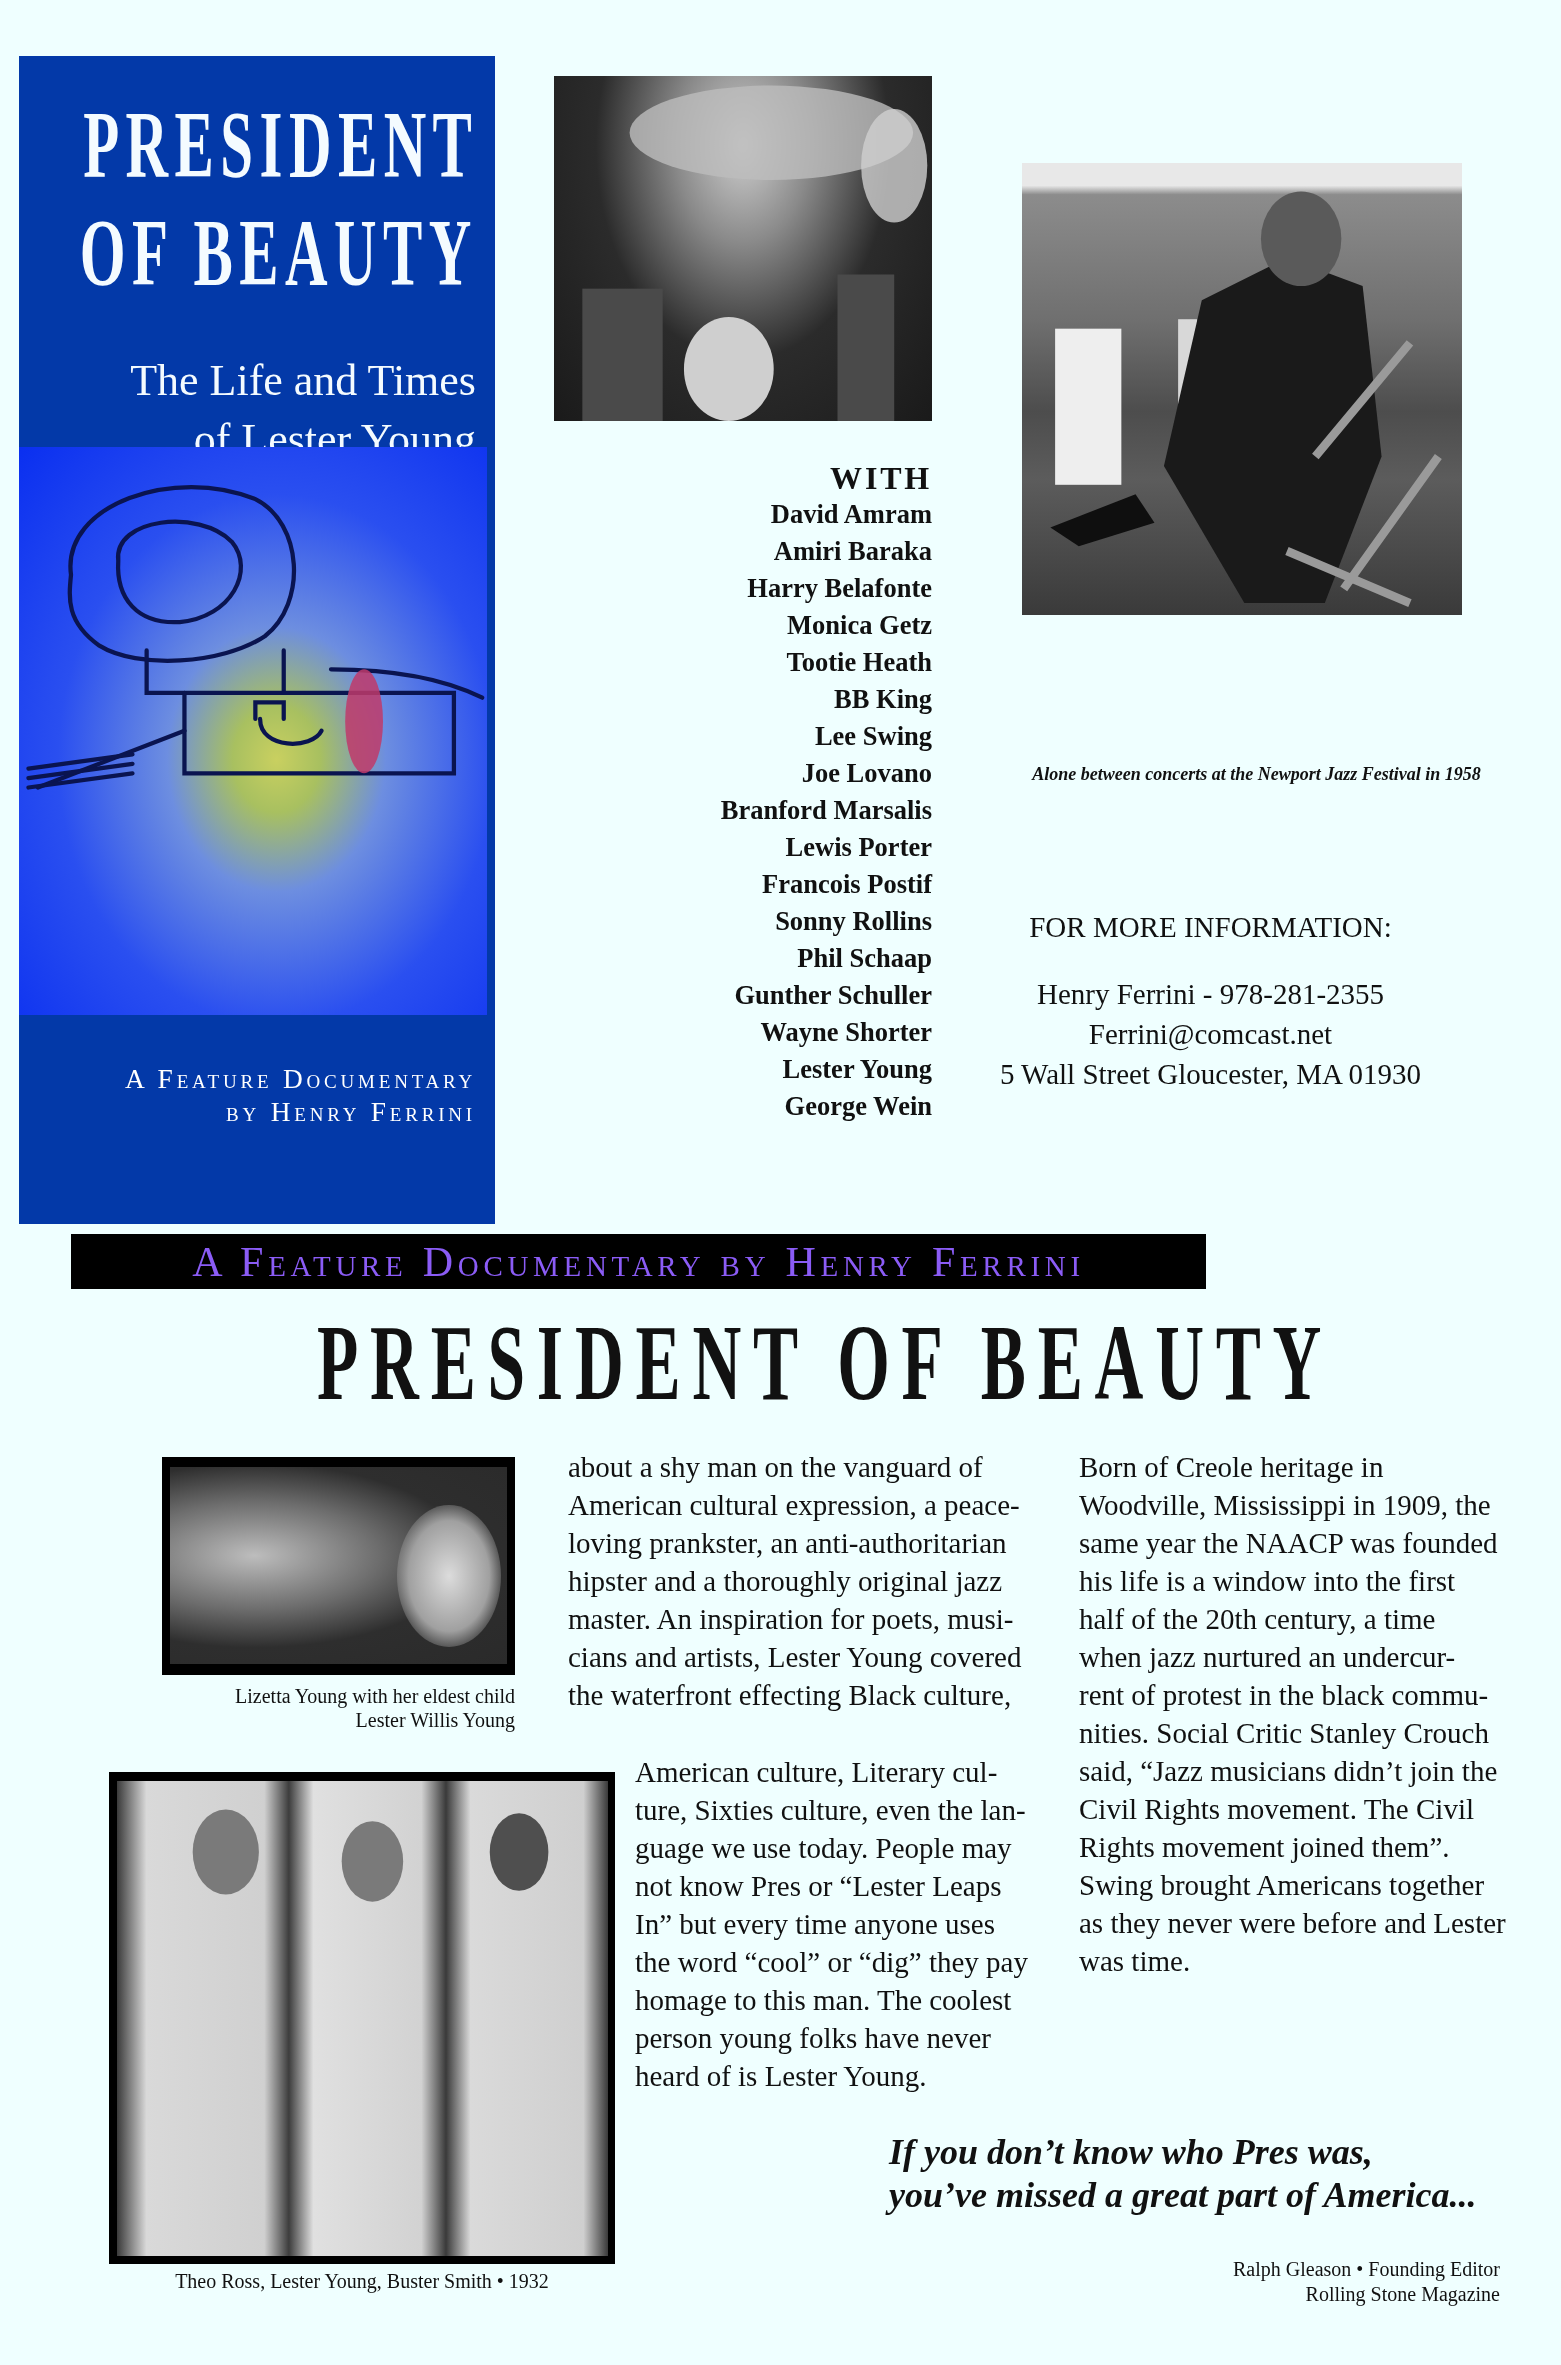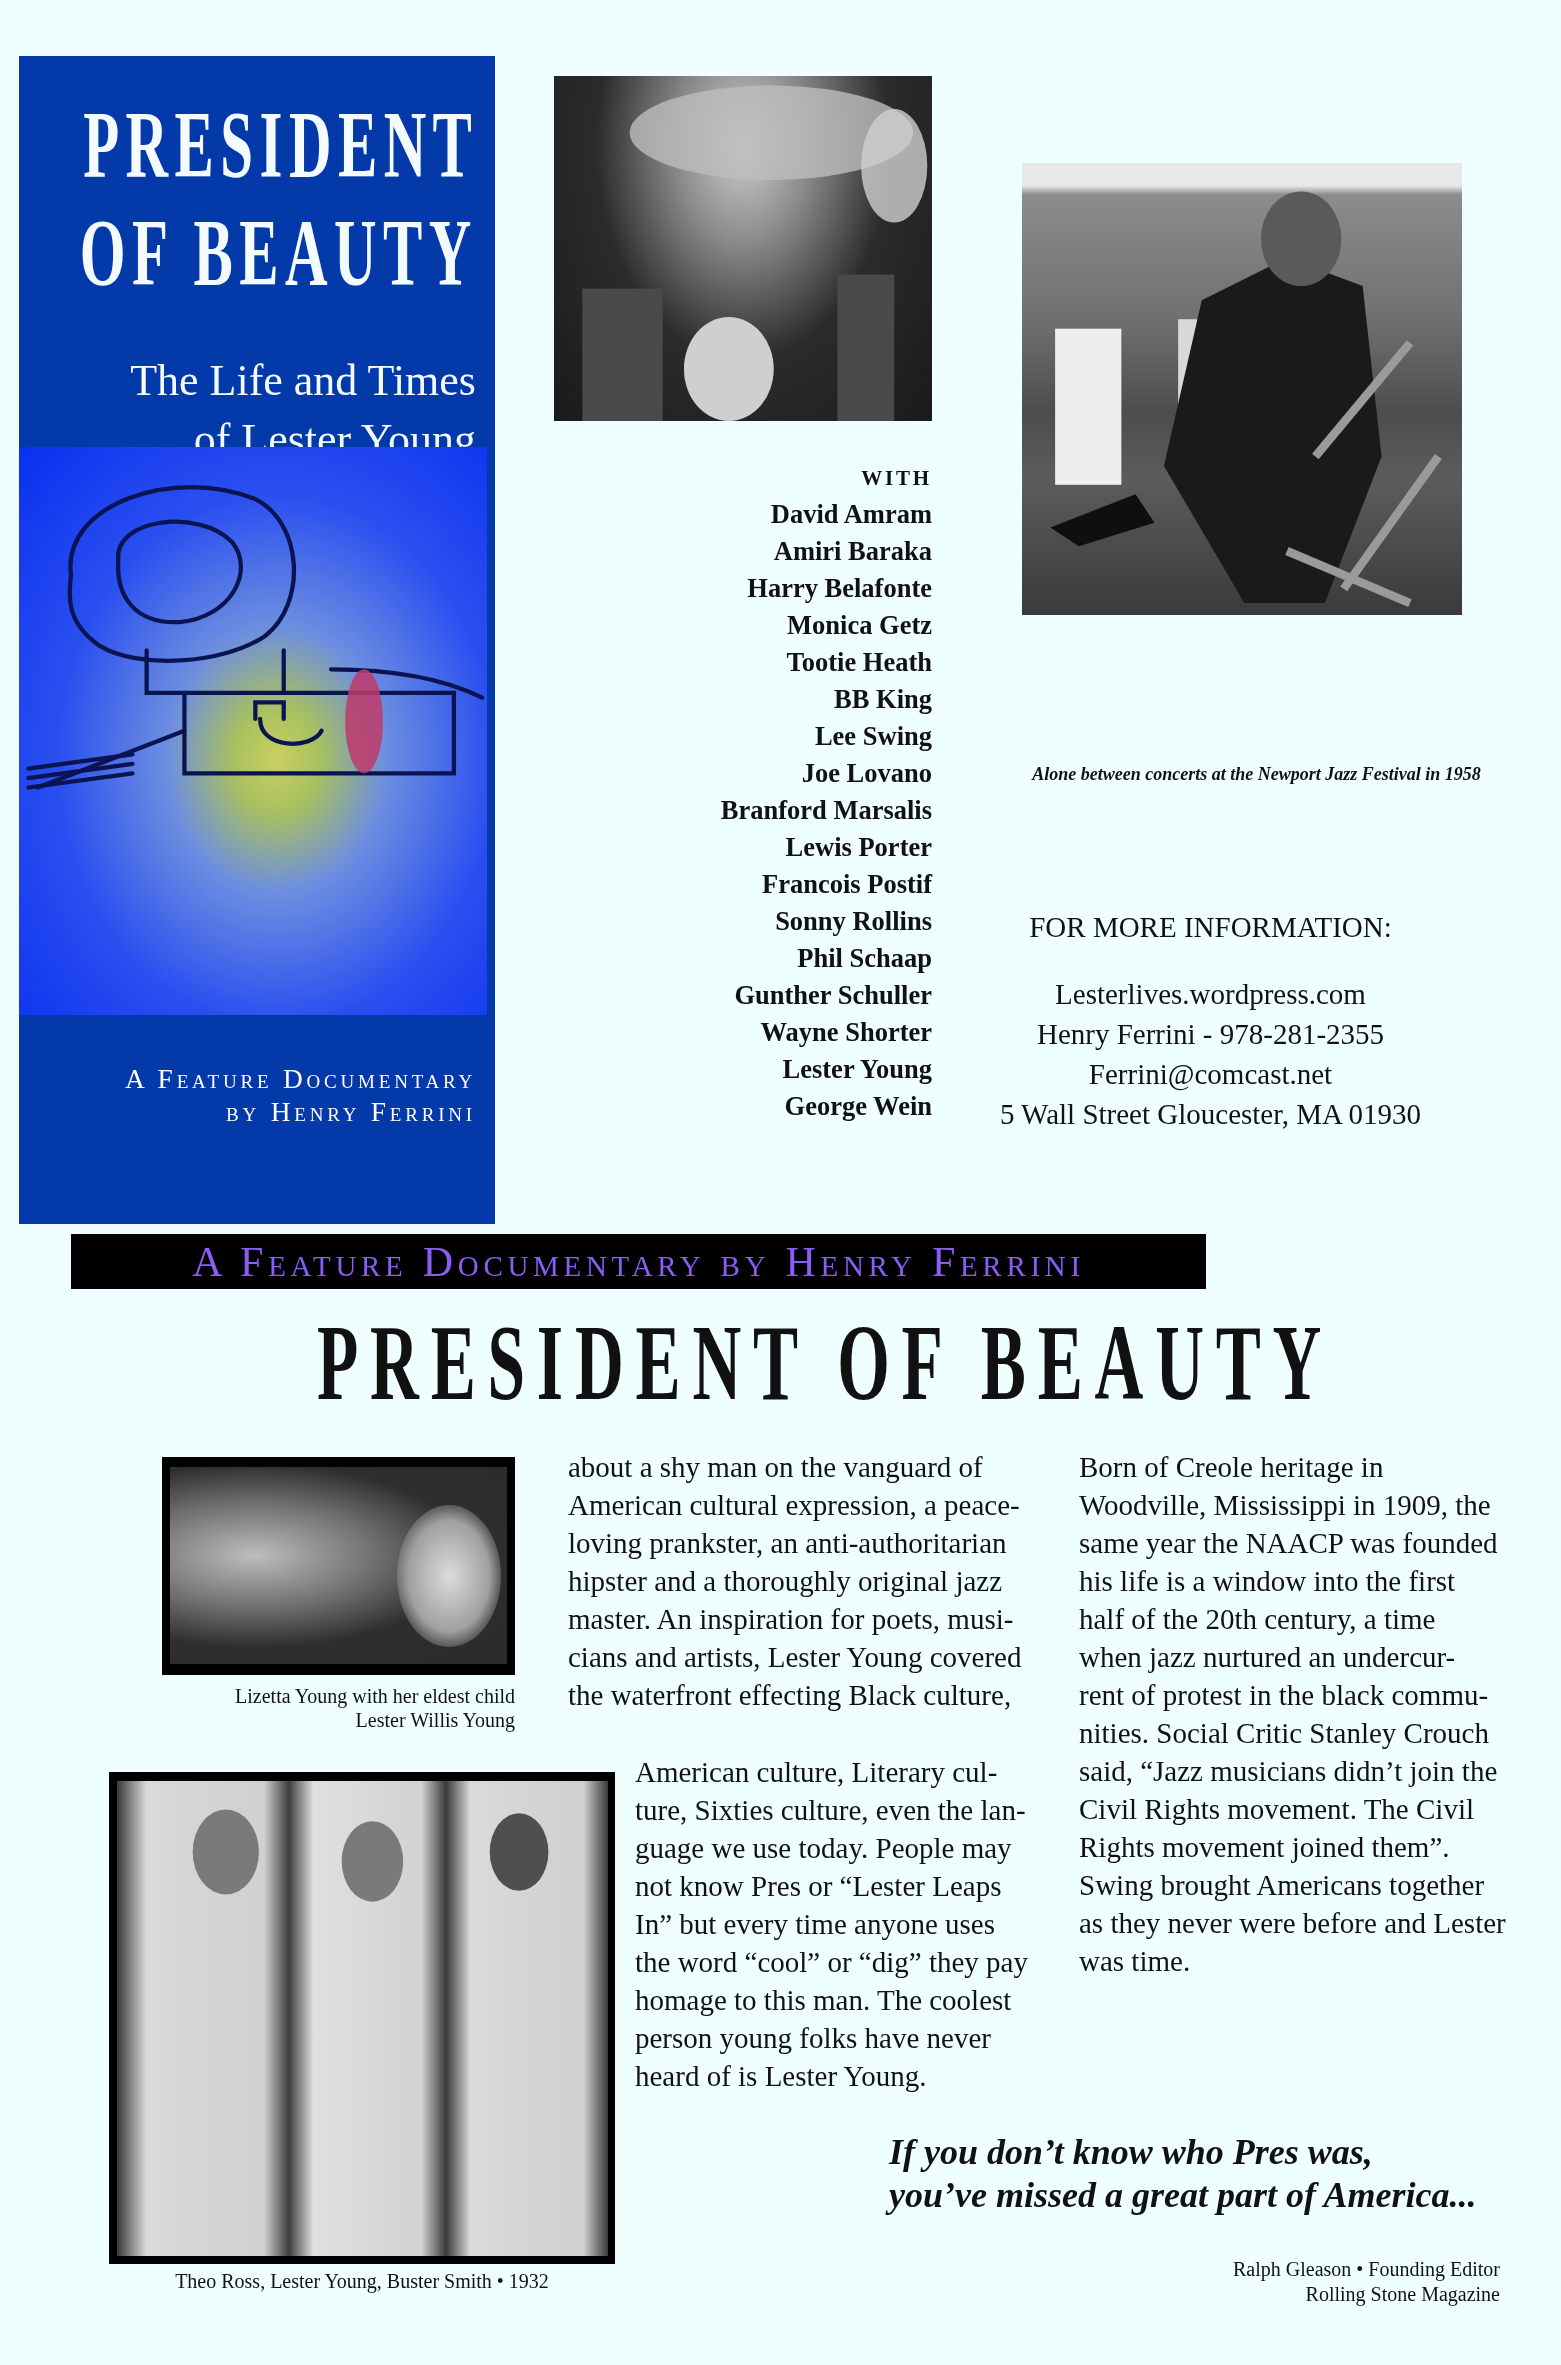--- a/index.html
+++ b/index.html
@@ -28,21 +28,21 @@
 
   
   .photo { background:#333; overflow:hidden; }
   #sax-photo { left:554px; top:76px; width:378px; height:345px;
      background: radial-gradient(ellipse at 50% 20%, #cfcfcf 0%, #8a8a8a 25%, #2b2b2b 55%, #1a1a1a 100%); }
   #newport-photo { left:1022px; top:163px; width:440px; height:452px;
      background: linear-gradient(180deg, #e8e8e8 0%, #e8e8e8 5%, #8c8c8c 7%, #6f6f6f 35%, #4d4d4d 55%, #5c5c5c 70%, #3a3a3a 100%); }
 
   
   #with-list { left:662px; top:461px; width:270px; text-align:right; }
-  #with-heading { font-size:21px; line-height:35px; letter-spacing:2.8px; font-weight:bold; }
+  #with-heading { font-size:32px; line-height:35px; letter-spacing:2.8px; font-weight:bold; }
   .cast-name { font-size:26.5px; line-height:37px; font-weight:bold; white-space:nowrap; }
 
   #newport-caption { left:994px; top:764px; width:525px; text-align:center; font-style:italic; font-weight:bold; font-size:18px; white-space:nowrap; }
 
   
   #info-block { left:948px; top:908px; width:525px; text-align:center; }
   #info-heading { font-size:29px; line-height:38px; margin-bottom:28px; }
   .info-line { font-size:29px; line-height:40px; white-space:nowrap; }
 
   
@@ -146,21 +146,20 @@
     <path d="M380 290 L 560 200 L 720 260 L 760 620 L 640 930 L 470 930 L 300 640 Z" fill="#1a1a1a"></path>
     <ellipse cx="590" cy="160" rx="85" ry="100" fill="#5a5a5a"></ellipse>
     <path d="M60 770 L 240 700 L 280 760 L 120 810 Z" fill="#0f0f0f"></path>
     <path d="M620 620 L 820 380 M680 900 L 880 620 M560 820 L 820 930" stroke="#9a9a9a" stroke-width="18"></path>
   </svg>
 </div>
 <div id="newport-caption" class="abs">Alone between concerts at the Newport Jazz Festival in 1958</div>
 
 <div id="info-block" class="abs">
   <div id="info-heading">FOR MORE INFORMATION:</div>
-  <div class="info-line">Lesterlives.wordpress.com</div>
   <div class="info-line">Henry Ferrini - 978-281-2355</div>
   <div class="info-line">Ferrini@comcast.net</div>
   <div class="info-line">5 Wall Street Gloucester, MA 01930</div>
 </div>
 
 <div id="banner" class="abs">
   <div id="banner-text" class="abs">A Feature Documentary by Henry Ferrini</div>
 </div>
 <div id="main-title" class="abs">PRESIDENT OF BEAUTY</div>
 

